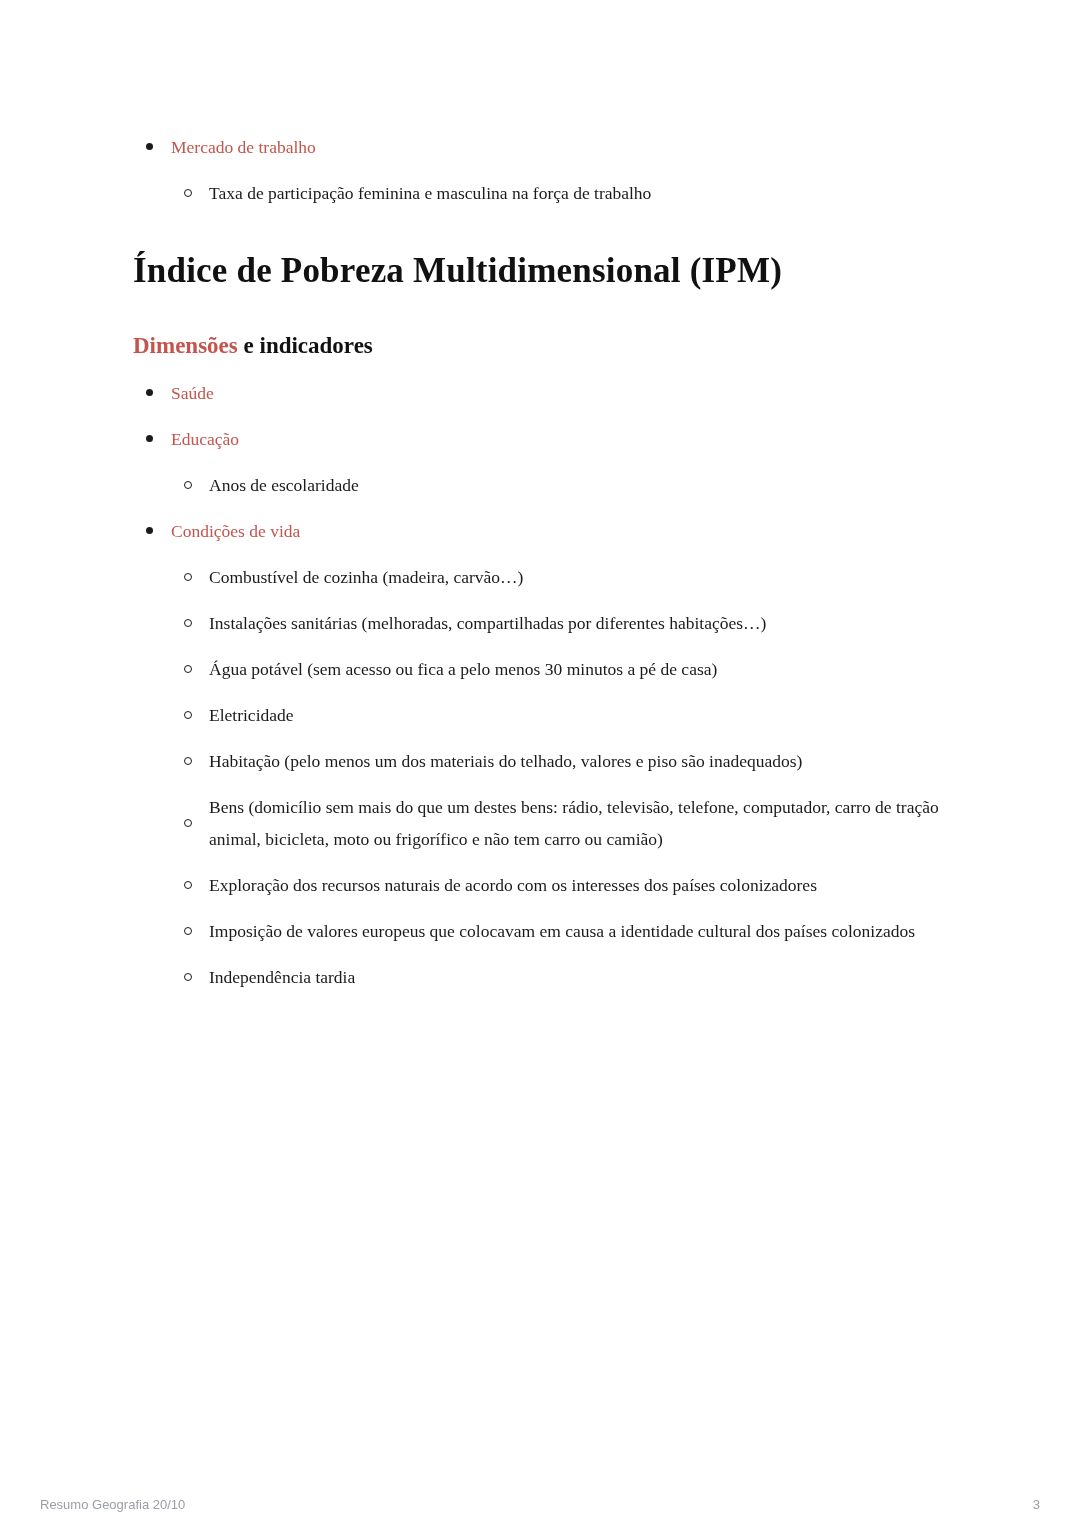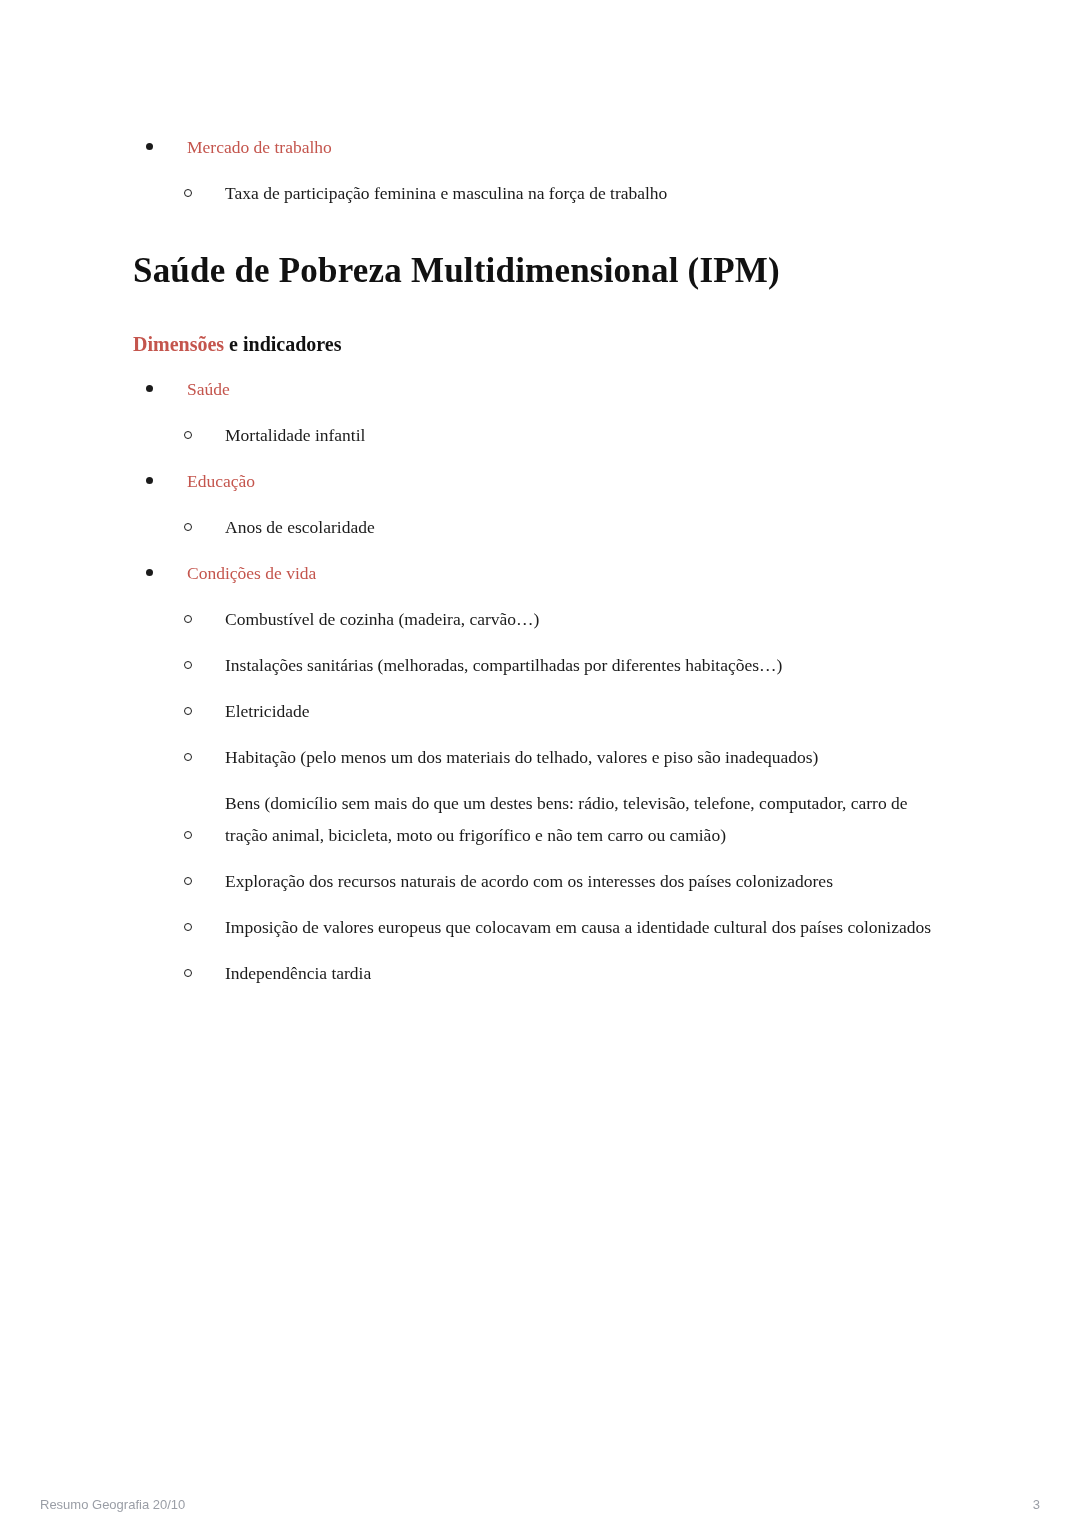--- a/index.html
+++ b/index.html
@@ -27,35 +27,34 @@
     font-weight: 700;
     color: #111111;
     margin: 40px 0 4px 0;
     letter-spacing: 0.2px;
   }
   h1.h1-spaced {
     margin-top: 52px;
   }
   h2 {
     font-family: "Liberation Serif", serif;
-    font-size: 20px;
+    font-size: 23px;
     line-height: 1.3;
     font-weight: 700;
     color: #111111;
     margin: 38px 0 16px 0;
   }
   .red { color: #c4554d; }
   .list { margin: 0; }
   .li1, .li2 {
     display: flex;
-    align-items: flex-end;
+    align-items: center;
     font-size: 17.5px;
     line-height: 32px;
     margin-bottom: 14px;
-    gap: 16px;
   }
   .li1 { padding-left: 12px; }
   .li2 { padding-left: 50px; }
   .b1 {
     flex: none;
     width: 26px;
     position: relative;
     height: 32px;
   }
   .b1::before {
@@ -109,52 +108,52 @@
       <div class="li1">
         <span class="b1"></span>
         <span class="lab red">Mercado de trabalho</span>
       </div>
       <div class="li2">
         <span class="b2"></span>
         <span class="lab">Taxa de participação feminina e masculina na força de trabalho</span>
       </div>
     </div>
 
-  <h1>Saúde de Pobreza Multidimensional (IPM)</h1>
+  <h1>Índice de Pobreza Multidimensional (IPM)</h1>
 
   <h2><span class="red">Dimensões</span><span> e indicadores</span></h2>
 
   <div class="list">
       <div class="li1">
         <span class="b1"></span>
         <span class="lab red">Saúde</span>
-      </div>
-      <div class="li2">
-        <span class="b2"></span>
-        <span class="lab">Mortalidade infantil</span>
       </div>
       <div class="li1">
         <span class="b1"></span>
         <span class="lab red">Educação</span>
       </div>
       <div class="li2">
         <span class="b2"></span>
         <span class="lab">Anos de escolaridade</span>
       </div>
       <div class="li1">
         <span class="b1"></span>
         <span class="lab red">Condições de vida</span>
       </div>
       <div class="li2">
         <span class="b2"></span>
         <span class="lab">Combustível de cozinha (madeira, carvão…)</span>
       </div>
       <div class="li2">
         <span class="b2"></span>
         <span class="lab">Instalações sanitárias (melhoradas, compartilhadas por diferentes habitações…)</span>
+      </div>
+      <div class="li2">
+        <span class="b2"></span>
+        <span class="lab">Água potável (sem acesso ou fica a pelo menos 30 minutos a pé de casa)</span>
       </div>
       <div class="li2">
         <span class="b2"></span>
         <span class="lab">Eletricidade</span>
       </div>
       <div class="li2">
         <span class="b2"></span>
         <span class="lab">Habitação (pelo menos um dos materiais do telhado, valores e piso são inadequados)</span>
       </div>
       <div class="li2">

